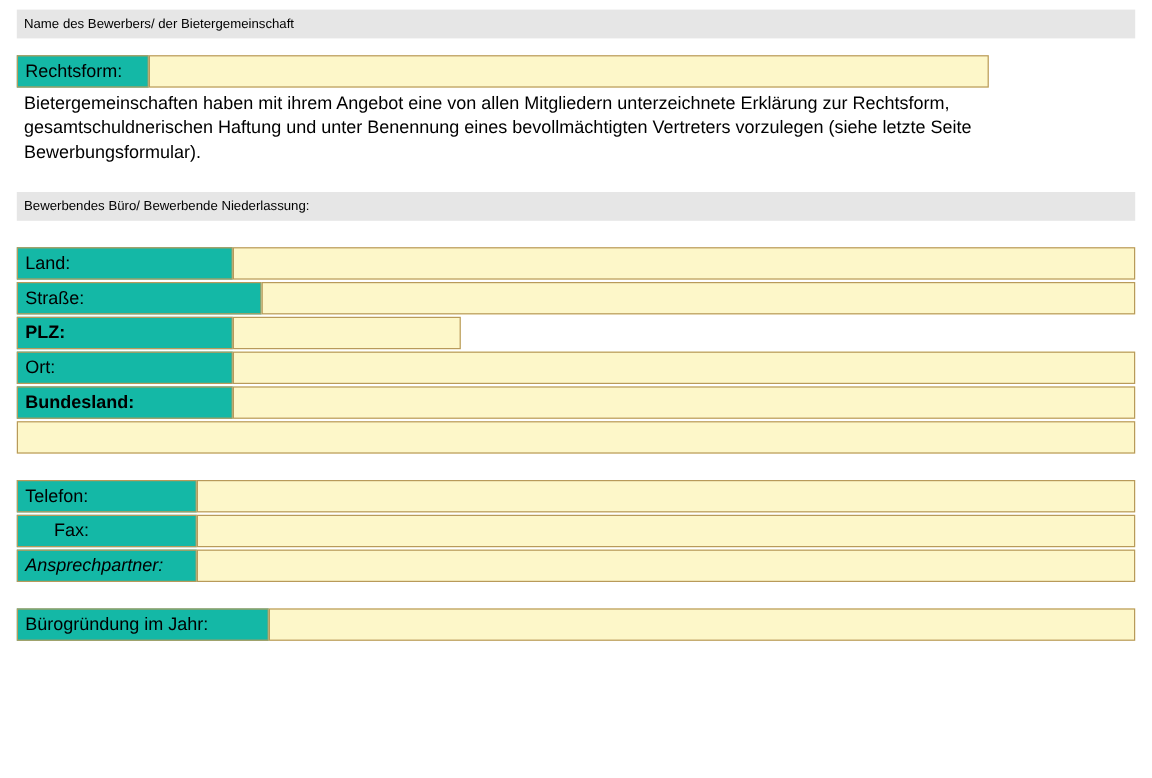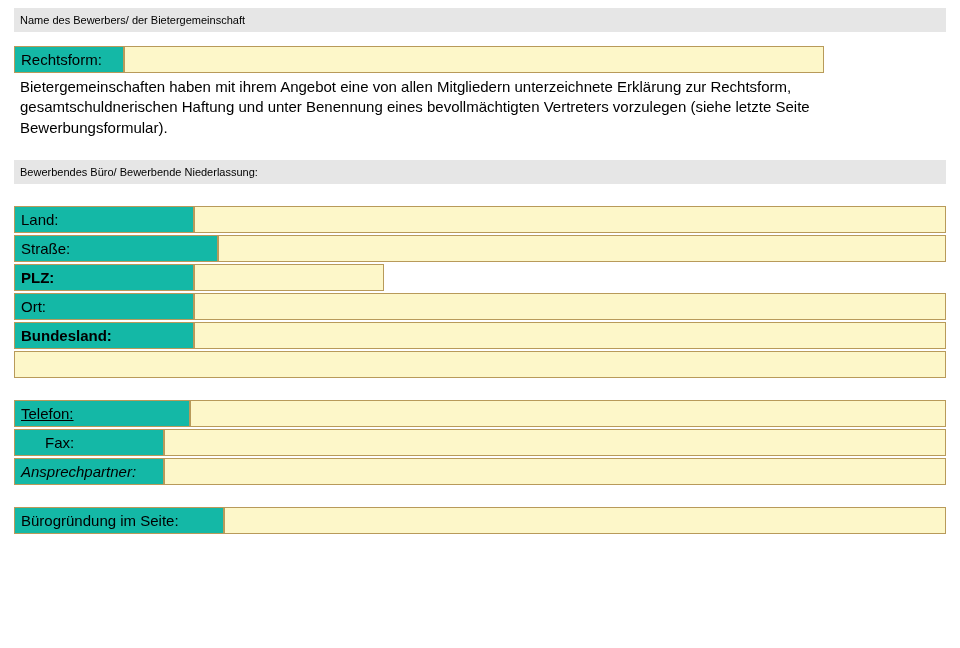--- a/index.html
+++ b/index.html
@@ -54,21 +54,21 @@
   }
   
   .w-rechtsform { width: 110px; }
   .w-name { width: 180px; }
   .w-strasse { width: 204px; }
   .w-plz-label { width: 180px; font-weight: bold; }
   .w-plz-input { width: 190px; flex: none; }
   .w-ort { width: 180px; }
   .w-bundesland { width: 180px; font-weight: bold; }
   .w-land { width: 180px; }
-  .w-telefon { width: 176px; text-decoration: underline; }
+  .w-telefon { width: 150px; }
   .w-fax { width: 150px; padding-left: 30px; }
   .w-ansprech { width: 150px; font-style: italic; }
   .w-buero { width: 210px; }
   .inline-rechtsform-input { width: 700px; flex: none; }
 </style>
 </head>
 <body>
 
 <div class="section-header">Name des Bewerbers/ der Bietergemeinschaft</div>
 
@@ -149,17 +149,17 @@
 <div class="row">
   <div class="label-cell w-ansprech">Ansprechpartner:</div>
   <div class="input-cell">
     <input type="text" value="" style="">
   </div>
 </div>
 
 <div class="spacer-md"></div>
 
 <div class="row">
-  <div class="label-cell w-buero">Bürogründung  im Seite:</div>
+  <div class="label-cell w-buero">Bürogründung  im Jahr:</div>
   <div class="input-cell">
     <input type="text" value="" style="">
   </div>
 </div>
 
 </body></html>

